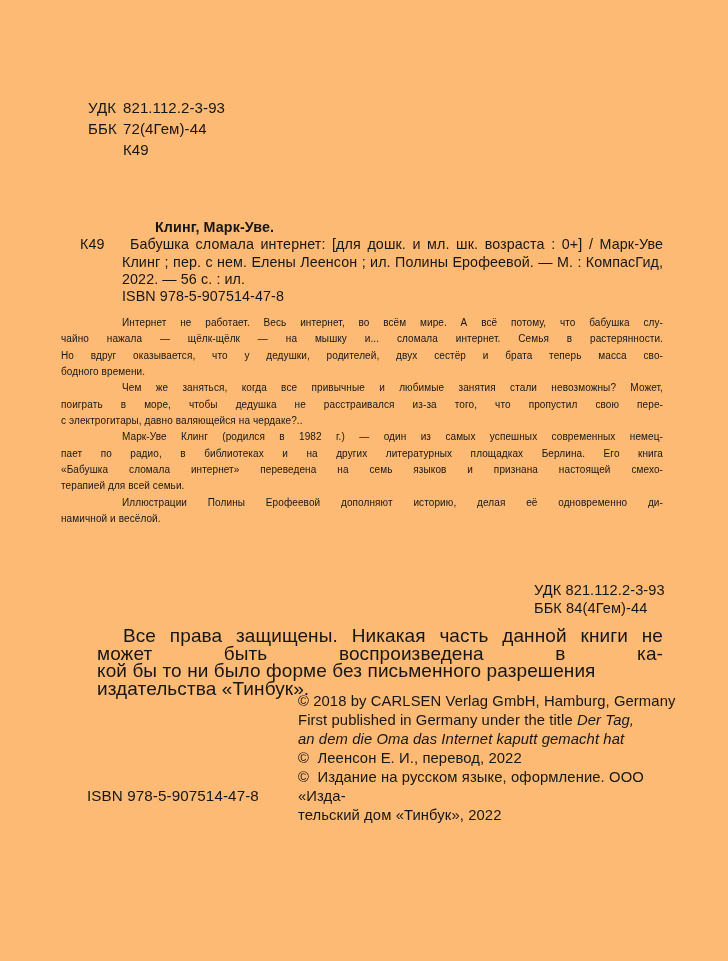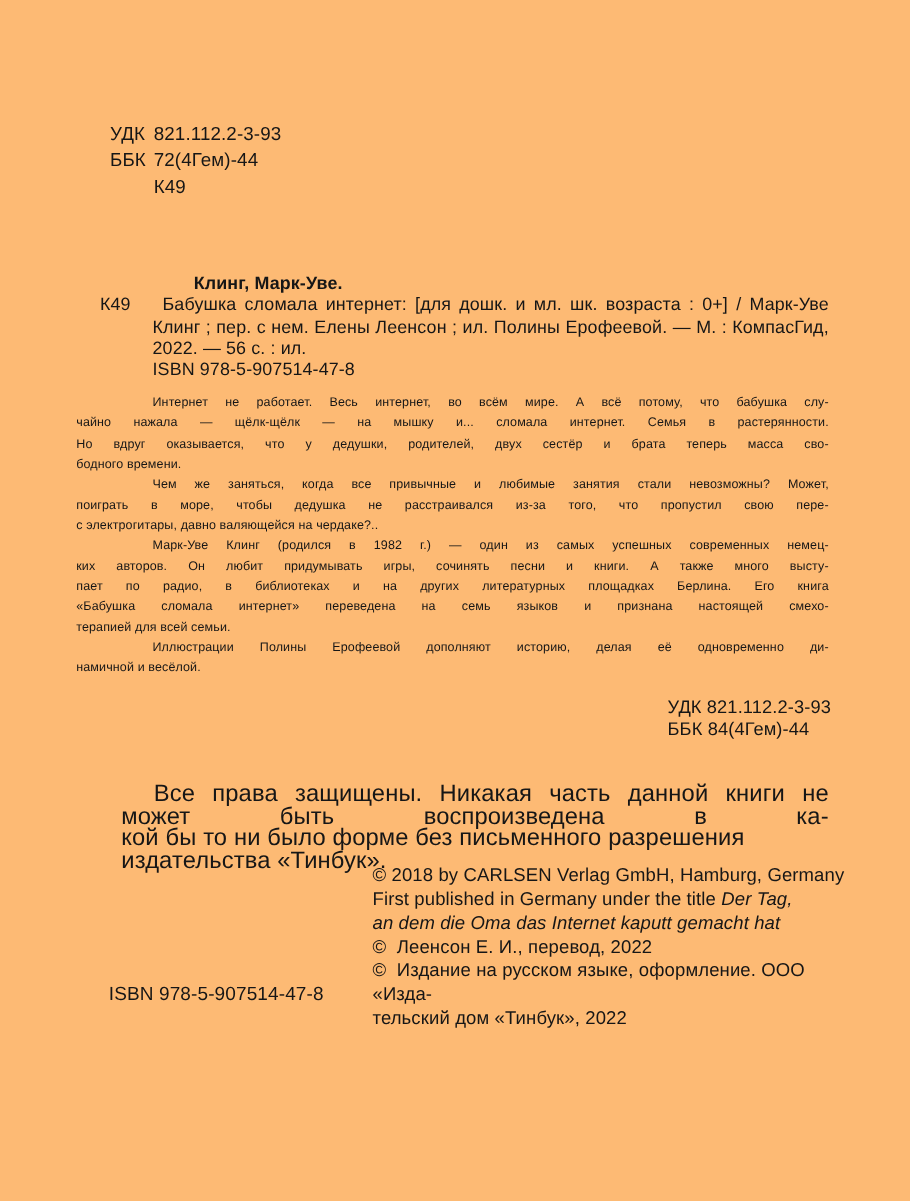--- a/index.html
+++ b/index.html
@@ -39,21 +39,21 @@
   #annotation {
     position: absolute; left: 61px; top: 315px; width: 602px;
     font-size: 10px; line-height: 16.33px;
   }
   #annotation .para .line { text-align: justify; text-align-last: justify; }
   #annotation .para .line:first-child { text-indent: 61px; }
   #annotation .para .line:last-child { text-align-last: left; }
 
   
   #codes-mid {
-    position: absolute; left: 534px; top: 557px;
+    position: absolute; left: 534px; top: 581px;
     font-size: 14.6px; line-height: 18.3px;
   }
 
   
   #rights {
     position: absolute; left: 97px; top: 627px; width: 566px;
     font-size: 19px; line-height: 17.7px;
   }
   #rights .r1 { text-indent: 26px; text-align: justify; text-align-last: justify; }
   #rights .r2 { text-align: left; }
@@ -109,21 +109,20 @@
       <div class="line">Но вдруг оказывается, что у дедушки, родителей, двух сестёр и брата теперь масса сво-</div>
       <div class="line">бодного времени.</div>
     </div>
     <div class="para">
       <div class="line">Чем же заняться, когда все привычные и любимые занятия стали невозможны? Может,</div>
       <div class="line">поиграть в море, чтобы дедушка не расстраивался из-за того, что пропустил свою пере-</div>
       <div class="line">с электрогитары, давно валяющейся на чердаке?..</div>
     </div>
     <div class="para">
       <div class="line">Марк-Уве Клинг (родился в 1982 г.) — один из самых успешных современных немец-</div>
-      <div class="line">ких авторов. Он любит придумывать игры, сочинять песни и книги. А также много высту-</div>
       <div class="line">пает по радио, в библиотеках и на других литературных площадках Берлина. Его книга</div>
       <div class="line">«Бабушка сломала интернет» переведена на семь языков и признана настоящей смехо-</div>
       <div class="line">терапией для всей семьи.</div>
     </div>
     <div class="para">
       <div class="line">Иллюстрации Полины Ерофеевой дополняют историю, делая её одновременно ди-</div>
       <div class="line">намичной и весёлой.</div>
     </div>
   </section>
 

